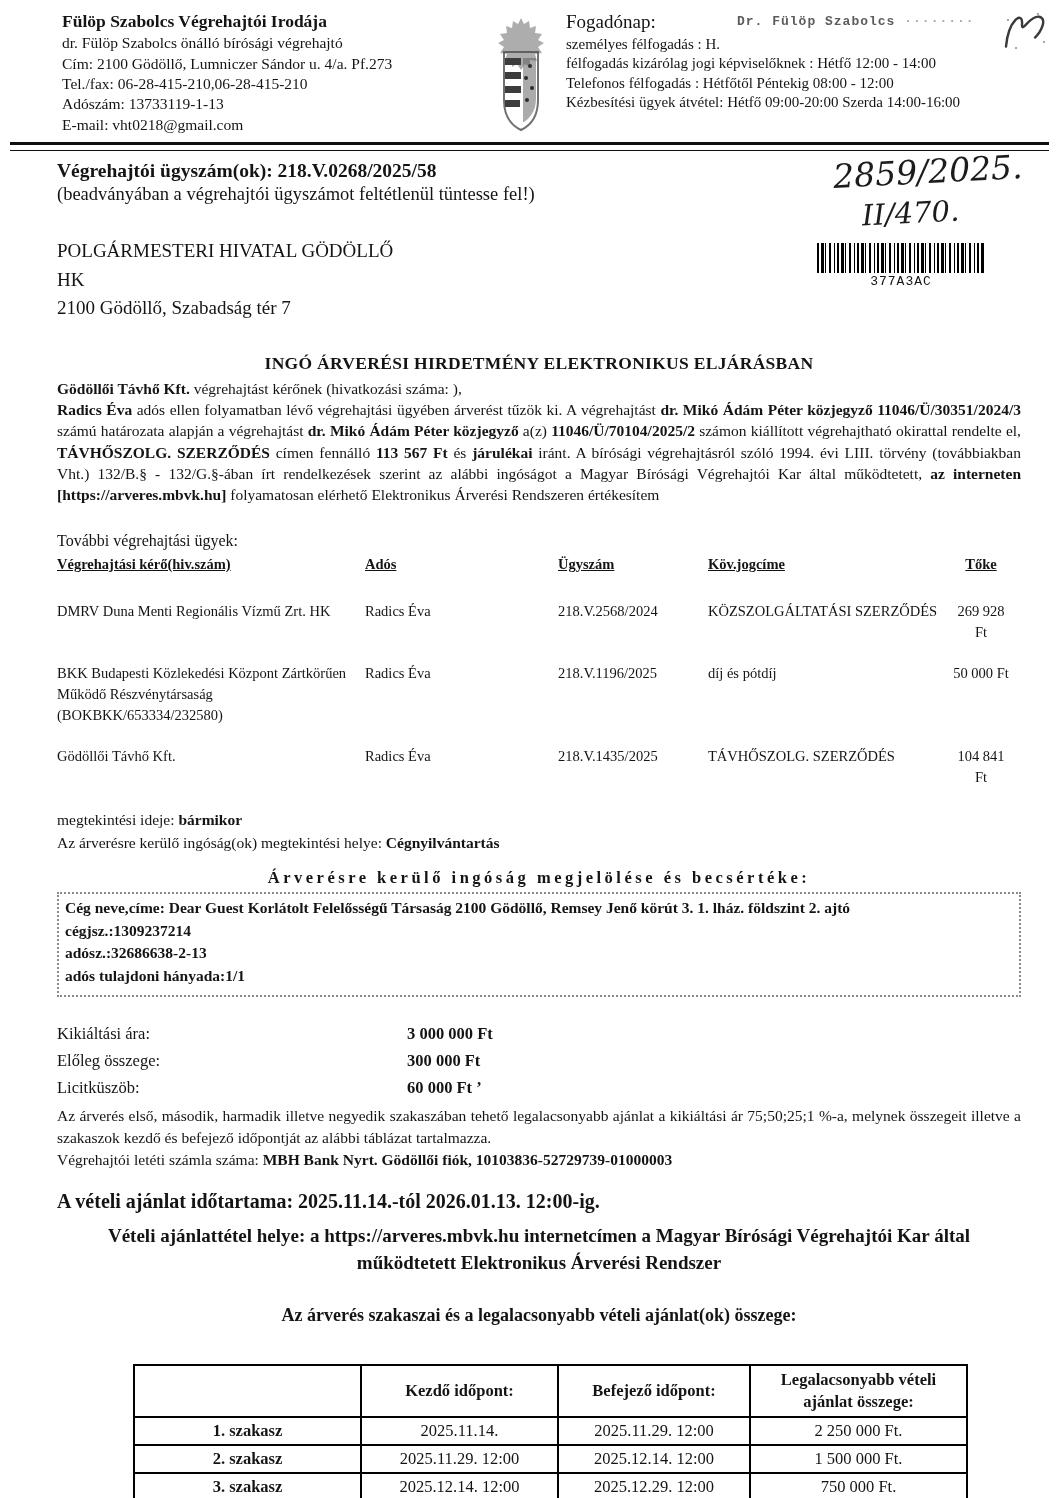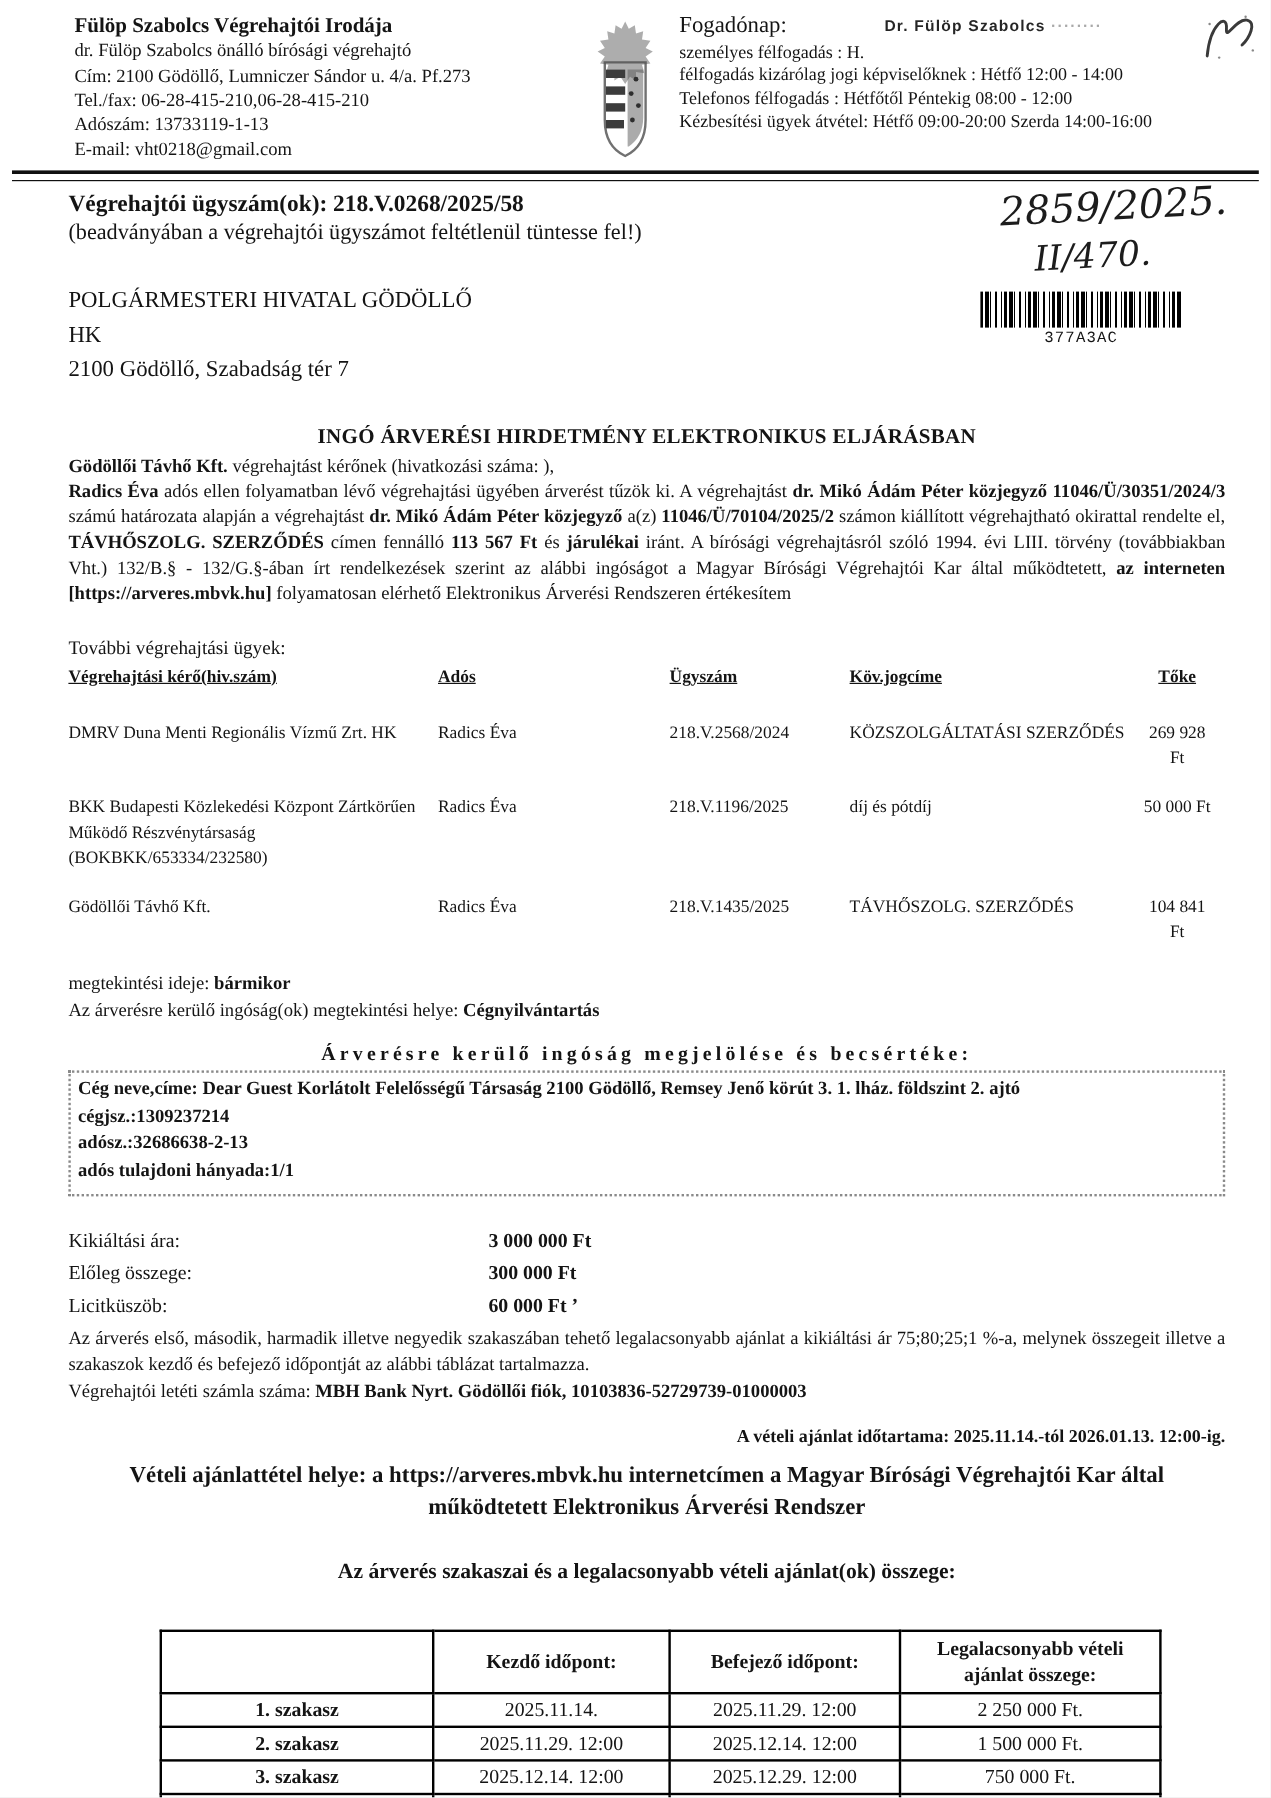--- a/index.html
+++ b/index.html
@@ -11,22 +11,22 @@
   
   .header{display:flex;padding:10px 20px 0 62px;}
   .office{width:420px;line-height:1.32;}
   .office .name{font-weight:bold;font-size:17.5px;}
   .office .line{font-size:15.5px;}
   .crest{width:78px;display:flex;align-items:flex-start;justify-content:center;padding-top:4px;}
   .reception{flex:1;padding-left:6px;line-height:1.3;}
   .reception .rtitle{font-size:19px;}
   .reception .line{font-size:15px;}
   .stamp{
-    position:absolute;left:737px;top:14px;font-family:Liberation Sans, sans-serif;
-    font-size:13px;font-weight:bold;color:#000000;letter-spacing:1px;opacity:.85;
+    position:absolute;left:737px;top:14px;font-family:Liberation Mono, monospace;
+    font-size:13px;font-weight:bold;color:#404040;letter-spacing:1px;opacity:.85;
     white-space:nowrap;
   }
   .stamp::after{content:" \00b7\00b7 \00b7\00b7\00b7 \00b7\00b7 \00b7";color:#9a9a9a;}
   .squiggle{position:absolute;left:998px;top:8px;}
   .hdr-divider{margin:6px 10px 0 10px;height:5px;border-top:3px solid #101010;border-bottom:1px solid #101010;}
   
   .content{padding:0 38px 0 57px;}
   .case-number{font-size:19.5px;font-weight:bold;margin-top:9px;}
   .case-note{font-size:18.5px;margin-top:2px;}
   .handwrite{
@@ -61,21 +61,21 @@
     font-size:15.5px;font-weight:bold;line-height:1.45;
   }
   
   .prices{margin-top:24px;font-size:16.5px;}
   .price-row{display:flex;line-height:1.62;}
   .price-label{width:350px;}
   .price-value{width:110px;text-align:left;font-weight:bold;white-space:nowrap;}
   
   .terms{font-size:15.5px;text-align:justify;line-height:1.4;margin-top:4px;}
   .account{font-size:15.5px;line-height:1.4;}
-  .offer-period{text-align:right;font-weight:bold;font-size:15px;margin-top:20px;}
+  .offer-period{text-align:left;font-weight:bold;font-size:20px;margin-top:20px;}
   .offer-place{text-align:center;font-weight:bold;font-size:19px;margin-top:10px;line-height:1.4;padding:0 10px;}
   .stages-heading{text-align:center;font-weight:bold;font-size:18px;margin-top:28px;}
   
   .stages-table{border-collapse:collapse;margin:38px auto 0 76px;font-size:16.5px;}
   .stages-table td,.stages-table th{border:2px solid #000;padding:3px 10px;text-align:center;}
   .stages-table th{font-weight:bold;line-height:1.35;}
   .stages-table .c1{width:205px;font-weight:bold;}
   .stages-table .c2{width:175px;}
   .stages-table .c3{width:170px;}
   .stages-table .c4{width:195px;}
@@ -204,21 +204,21 @@
       <div class="price-row">
         <div class="price-label">Előleg összege:</div>
         <div class="price-value">300 000 Ft</div>
       </div>
       <div class="price-row">
         <div class="price-label">Licitküszöb:</div>
         <div class="price-value">60 000 Ft  ’</div>
       </div>
     </div>
 
-    <div class="terms">Az árverés első, második, harmadik illetve negyedik szakaszában tehető legalacsonyabb ajánlat a kikiáltási ár 75;80;25;1 %-a, melynek összegeit illetve a szakaszok kezdő és befejező időpontját az alábbi táblázat tartalmazza.</div>
+    <div class="terms">Az árverés első, második, harmadik illetve negyedik szakaszában tehető legalacsonyabb ajánlat a kikiáltási ár 75;50;25;1 %-a, melynek összegeit illetve a szakaszok kezdő és befejező időpontját az alábbi táblázat tartalmazza.</div>
     <div class="account"><span>Végrehajtói letéti számla száma: </span><b>MBH Bank Nyrt. Gödöllői fiók, 10103836-52729739-01000003</b></div>
 
     <div class="offer-period">A vételi ajánlat időtartama: 2025.11.14.-tól 2026.01.13. 12:00-ig.</div>
     <div class="offer-place">Vételi ajánlattétel helye: a https://arveres.mbvk.hu internetcímen a Magyar Bírósági Végrehajtói Kar által működtetett Elektronikus Árverési Rendszer</div>
 
     <div class="stages-heading">Az árverés szakaszai és a legalacsonyabb vételi ajánlat(ok) összege:</div>
 
     <table class="stages-table">
       <tbody>
           <tr>

